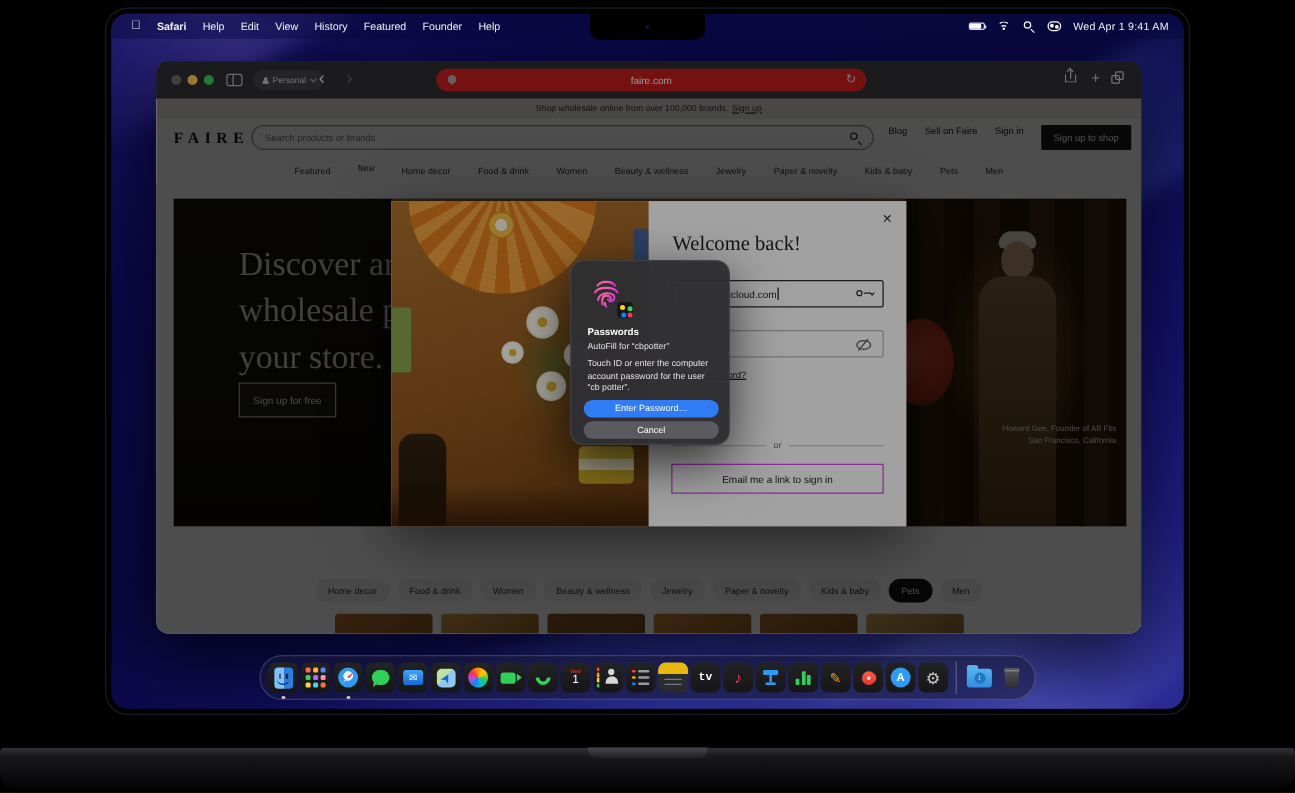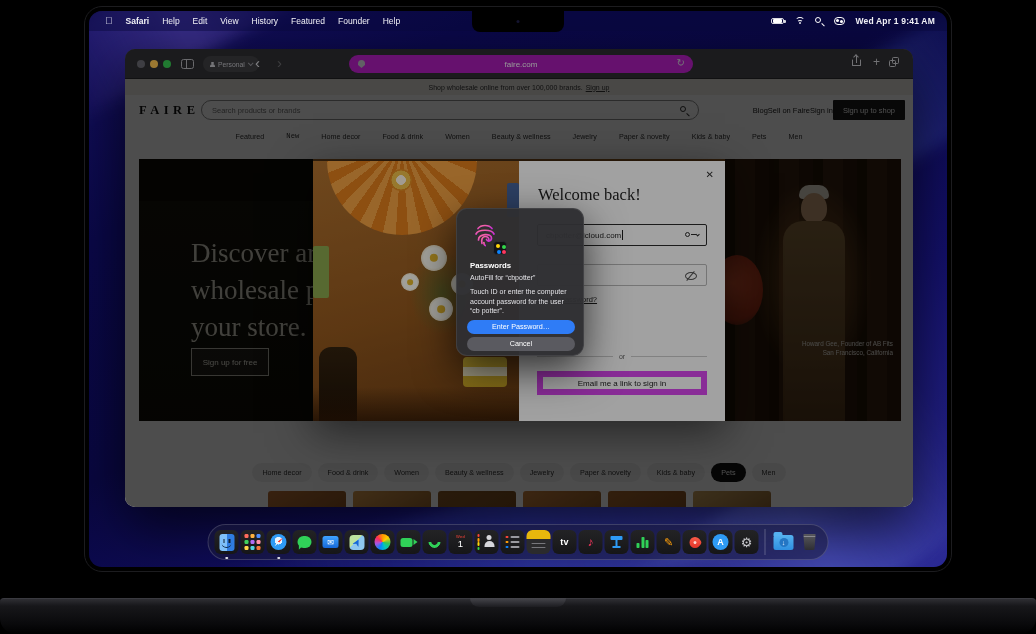--- a/index.html
+++ b/index.html
@@ -31,21 +31,21 @@
 
   
   #menubar { position:absolute; left:0; top:0; width:100%; height:20px; z-index:40;
     display:flex; align-items:center; background:rgba(8,8,60,.45);
     color:#f2f2f7; font-size:8.5px; }
   #mb-left { display:flex; align-items:center; gap:13px; padding-left:16px; }
   .mb-item { cursor:default; }
   .mb-item.first { font-weight:bold; }
   #apple-logo { font-size:10px; line-height:1; }
   #mb-right { margin-left:auto; display:flex; align-items:center; gap:10px; padding-right:12px; }
-  #mb-clock { font-size:8.5px; letter-spacing:.2px;font-weight:bold; }
+  #mb-clock { font-size:8.5px; letter-spacing:.2px; }
   .batt { width:13px; height:6.5px; border:1px solid rgba(255,255,255,.85); border-radius:2px; position:relative; }
   .batt i { position:absolute; left:.5px; top:.5px; bottom:.5px; width:9px; background:#fff; border-radius:1px; display:block; }
   .batt u { position:absolute; right:-2.5px; top:1.5px; width:1.5px; height:2.5px; background:rgba(255,255,255,.85); border-radius:0 1px 1px 0; display:block; }
   .wifi { width:11px; height:8px; position:relative; overflow:hidden; }
   .wifi span { position:absolute; left:50%; transform:translateX(-50%); border:1.4px solid #fff; border-radius:50%;
     border-bottom-color:transparent; border-left-color:transparent; border-right-color:transparent; transform:translateX(-50%) rotate(0deg); }
   .wifi .a1 { width:10px; height:10px; top:0; }
   .wifi .a2 { width:6px; height:6px; top:2.6px; }
   .wifi .a3 { width:2px; height:2px; top:5.2px; border-bottom-color:#fff; border-left-color:#fff; border-right-color:#fff; background:#fff; }
   .mglass { width:9px; height:9px; position:relative; }
@@ -71,21 +71,21 @@
   #sidebar-btn i { position:absolute; left:3.5px; top:0; bottom:0; width:1.2px; background:#a8a8ad; display:block; }
   #profile-pill { position:absolute; left:78px; top:7px; height:16px; padding:0 7px; border-radius:8px;
     background:#3a3a3d; color:#b9b9bf; font-size:6.8px; display:flex; align-items:center; gap:3px; }
   .person-glyph { width:5px; height:5px; position:relative; }
   .person-glyph i { position:absolute; left:1.4px; top:0; width:2.4px; height:2.4px; border-radius:50%; background:#b9b9bf; display:block; }
   .person-glyph u { position:absolute; left:0; bottom:-.4px; width:5px; height:2.6px; border-radius:3px 3px 0 0; background:#b9b9bf; display:block; }
   .chev-down { width:4px; height:4px; border-right:1.2px solid #8e8e93; border-bottom:1.2px solid #8e8e93; transform:rotate(45deg) translateY(-1px); }
   #nav-back,#nav-fwd { position:absolute; top:4px; font-size:15px; line-height:20px; }
   #nav-back { left:130px; color:#cfcfd4; }
   #nav-fwd { left:152px; color:#626266; }
-  #addr { position:absolute; left:224px; top:6px; width:344px; height:18px; border-radius:9px; background:#a21caf;
+  #addr { position:absolute; left:224px; top:6px; width:344px; height:18px; border-radius:9px; background:#b91c1c;
     display:flex; align-items:center; justify-content:center; color:#ededf0; font-size:8px; }
   #addr .shield { position:absolute; left:9px; top:5px; width:7px; height:8px; background:#9a9aa0;
     border-radius:3.5px 3.5px 3px 3px; clip-path:polygon(0 0,100% 0,100% 62%,50% 100%,0 62%); }
   #addr .reload { position:absolute; right:8px; top:2px; color:#b8b8bd; font-size:10px; }
   .tb-right { position:absolute; top:8px; color:#b5b5ba; }
   #share-ic { right:52px; width:9px; height:9px; }
   #share-ic .box { position:absolute; left:0; bottom:0; width:9px; height:7px; border:1.1px solid #b5b5ba; border-top-color:transparent; border-radius:1px; }
   #share-ic .stem { position:absolute; left:4px; top:-1px; width:1.1px; height:7px; background:#b5b5ba; }
   #share-ic .head { position:absolute; left:2.4px; top:-1.6px; width:4px; height:4px; border-left:1.1px solid #b5b5ba; border-top:1.1px solid #b5b5ba; transform:rotate(45deg); }
   #newtab-ic { right:33px; font-size:12px; line-height:9px; top:9px; }
@@ -99,28 +99,28 @@
     display:flex; align-items:center; justify-content:center; gap:3px; font-size:7px; color:#3a3a3a; }
   #promo a { color:#3a3a3a; text-decoration:underline; }
   #sheader { position:absolute; left:0; top:16px; width:100%; height:30px; background:#fff; }
   #logo { position:absolute; left:14px; top:8px; font-family:"Liberation Serif",serif; font-size:12.5px;
     letter-spacing:4.5px; color:#141414; font-weight:bold; }
   #searchbar { position:absolute; left:76px; top:5px; width:498px; height:20px; border:1px solid #8f8f8f;
     border-radius:10px; background:#fff; display:flex; align-items:center; padding:0 10px; font-size:7.5px; color:#767676; }
   #searchbar .sicon { position:absolute; right:9px; top:5px; width:9px; height:9px; }
   #searchbar .sicon i { position:absolute; left:0; top:0; width:6px; height:6px; border:1.2px solid #333; border-radius:50%; display:block; }
   #searchbar .sicon u { position:absolute; right:0; bottom:0; width:3.5px; height:1.2px; background:#333; transform:rotate(45deg); display:block; }
-  #hdr-right { position:absolute; right:8px; top:5px; height:20px; display:flex; align-items:center; font-size:7.5px; color:#222; }
+  #hdr-right { position:absolute; right:8px; top:5px; height:20px; display:flex; gap:14px; font-size:7.5px; color:#222; }
   #hdr-right .hlink { cursor:pointer; }
   #signup-shop { height:20px; padding:0 10px; background:#1c1c1c; color:#fff; font-size:7.5px;
     display:flex; align-items:center; border-radius:1px; }
   #snav { position:absolute; left:0; top:46px; width:100%; height:22px; display:flex; align-items:center;
     justify-content:center; gap:11px; font-size:7.2px; color:#333; background:#fff; }
   #hero { position:absolute; left:14px; top:80px; width:762px; height:262px; background:#0f0e08; overflow:hidden; }
-  #hero-left { position:absolute; left:0; top:0; width:174px; height:240px; background:linear-gradient(#16150d,#100f09); overflow:visible; z-index:2;margin-top:42px; }
+  #hero-left { position:absolute; left:0; top:0; width:174px; height:240px; background:linear-gradient(#16150d,#100f09); overflow:visible; z-index:2; }
   #hero-head { position:absolute; left:52px; top:34px; font-family:"Liberation Serif",serif; font-size:27px;
     line-height:37px; color:#d9d6c6; white-space:nowrap; }
   #hero-cta { position:absolute; left:52px; top:147px; width:78px; height:28px; border:1px solid rgba(238,235,222,.75);
     background:rgba(255,255,255,.07); color:#eeebde; font-size:8px; display:flex; align-items:center; justify-content:center; }
   #hero-mid { position:absolute; left:174px; top:0; width:412px; height:262px;
     background:linear-gradient(160deg,#a2672a,#7c4a1c 75%); z-index:1; }
   #hero-right { position:absolute; left:586px; top:0; width:176px; height:262px; z-index:2;
     background:repeating-linear-gradient(90deg,#241507 0 10px,#3a2312 10px 30px,#2c1a0b 30px 44px); }
   #hero-right .warm { position:absolute; left:28px; top:20px; width:120px; height:200px; border-radius:50%;
     background:radial-gradient(closest-side,rgba(214,142,66,.55),rgba(214,142,66,0)); }
@@ -181,21 +181,21 @@
   .keyic .chv { position:absolute; right:0; top:3px; width:3.4px; height:3.4px; border-right:1.2px solid #2c2c2c; border-bottom:1.2px solid #2c2c2c; transform:rotate(45deg); display:block; }
   #pass-field { top:103px; border:1px solid #b9b9b9; border-radius:2px; }
   .eyeic { position:absolute; right:8px; top:7px; width:13px; height:8px; }
   .eyeic .lid { position:absolute; left:0; top:0; width:12px; height:8px; border:1.1px solid #555; border-radius:50%; display:block; }
   .eyeic .slash { position:absolute; left:5px; top:-2px; width:1.1px; height:12px; background:#555; transform:rotate(40deg); display:block; }
   #forgot { position:absolute; left:18px; top:134px; font-size:7.5px; color:#222; text-decoration:underline; }
   #continue-btn { position:absolute; left:18px; top:155px; width:170px; height:26px; background:#161616; color:#fff;
     font-size:8px; display:flex; align-items:center; justify-content:center; gap:6px; }
   #or-row { position:absolute; left:18px; top:192px; width:170px; display:flex; align-items:center; gap:6px; font-size:7px; color:#666; }
   #or-row .ln { flex:1; height:1px; background:#ccc; }
-  #magic-btn { position:absolute; left:18px; top:210px; width:170px; height:24px; border:6px solid #d946ef;
+  #magic-btn { position:absolute; left:18px; top:210px; width:170px; height:24px; border:1px solid #d946ef;
     background:#fff; color:#222; font-size:8px; display:flex; align-items:center; justify-content:center; }
 
   #win-dim { position:absolute; left:0; top:0; width:100%; height:100%; background:rgba(0,0,0,.37); z-index:5; border-radius:10px; }
 
   
   #tid { position:absolute; left:367px; top:197px; width:128px; height:148px; z-index:50;
     background:rgba(46,46,50,.97); border:1px solid rgba(255,255,255,.08); border-radius:11px;
     box-shadow:0 14px 40px rgba(0,0,0,.7); color:#fff; }
   #fp-wrap { position:absolute; left:12px; top:10px; width:36px; height:36px; }
   #pw-badge { position:absolute; left:24px; top:22px; width:14px; height:14px; border-radius:3.5px;
@@ -271,21 +271,21 @@
   
   .rem-rows { display:flex; flex-direction:column; gap:2.4px; }
   .rem-rows span { display:flex; align-items:center; gap:2px; }
   .rem-rows i { width:2.6px; height:2.6px; border-radius:50%; display:block; }
   .rem-rows u { width:9px; height:1.4px; background:#9a9aa0; border-radius:1px; display:block; }
   
   .di-notes { background:linear-gradient(#e7b70c 0 38%, #2b2b2d 38%); }
   .nt-lines { position:absolute; left:5px; top:13px; width:14px; display:flex; flex-direction:column; gap:2.4px; }
   .nt-lines i { height:1.2px; background:#77777c; border-radius:1px; display:block; }
   
-  .tv-txt { color:#fff; font-size:9px; font-weight:bold; letter-spacing:.3px; }
+  .tv-txt { color:#fff; font-size:9px; font-weight:bold; letter-spacing:.3px;font-family:Liberation Mono, monospace; }
   
   .mus-note { color:#ff375f; font-size:12px; }
   
   .kn-pod { position:relative; width:12px; height:12px; }
   .kn-pod i { position:absolute; left:0; top:0; width:12px; height:4px; background:#2e9bf5; border-radius:1px; display:block; }
   .kn-pod u { position:absolute; left:5px; top:4px; width:2px; height:6px; background:#2e9bf5; display:block; }
   .kn-pod b { position:absolute; left:2px; top:10px; width:8px; height:1.6px; background:#2e9bf5; display:block; }
   
   .num-bars { display:flex; align-items:flex-end; gap:1.4px; height:12px; }
   .num-bars i { width:3px; background:#30d158; border-radius:.8px; display:block; }

